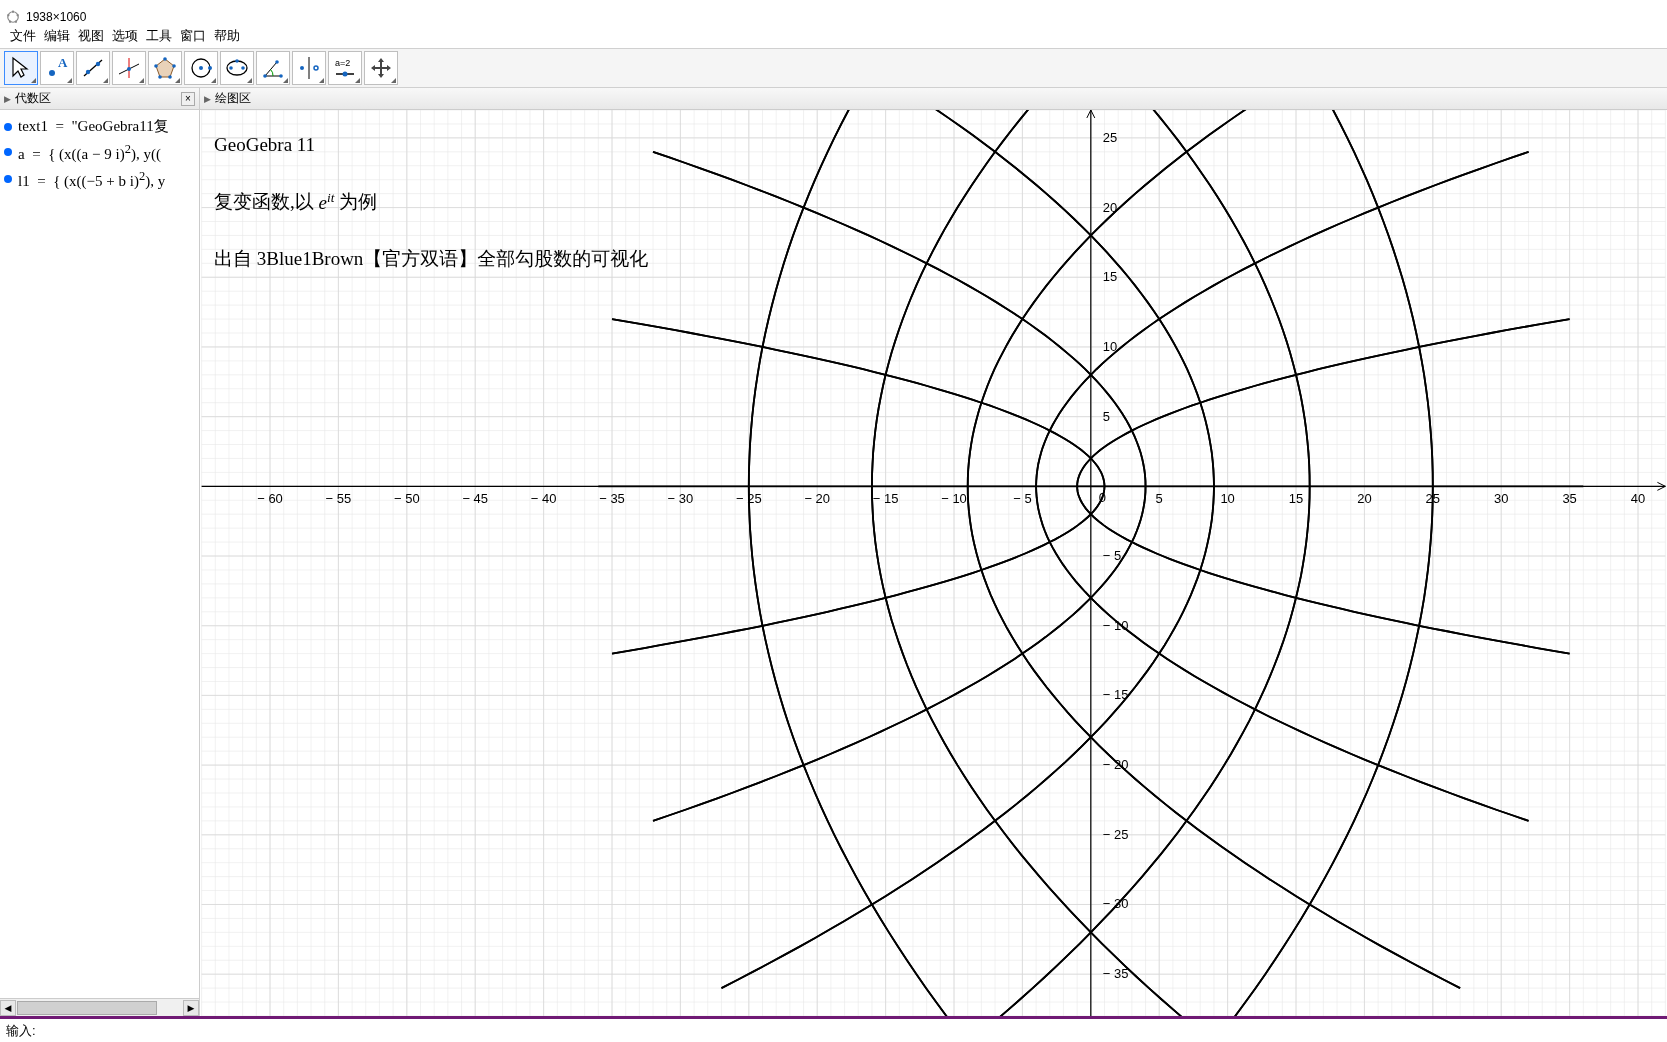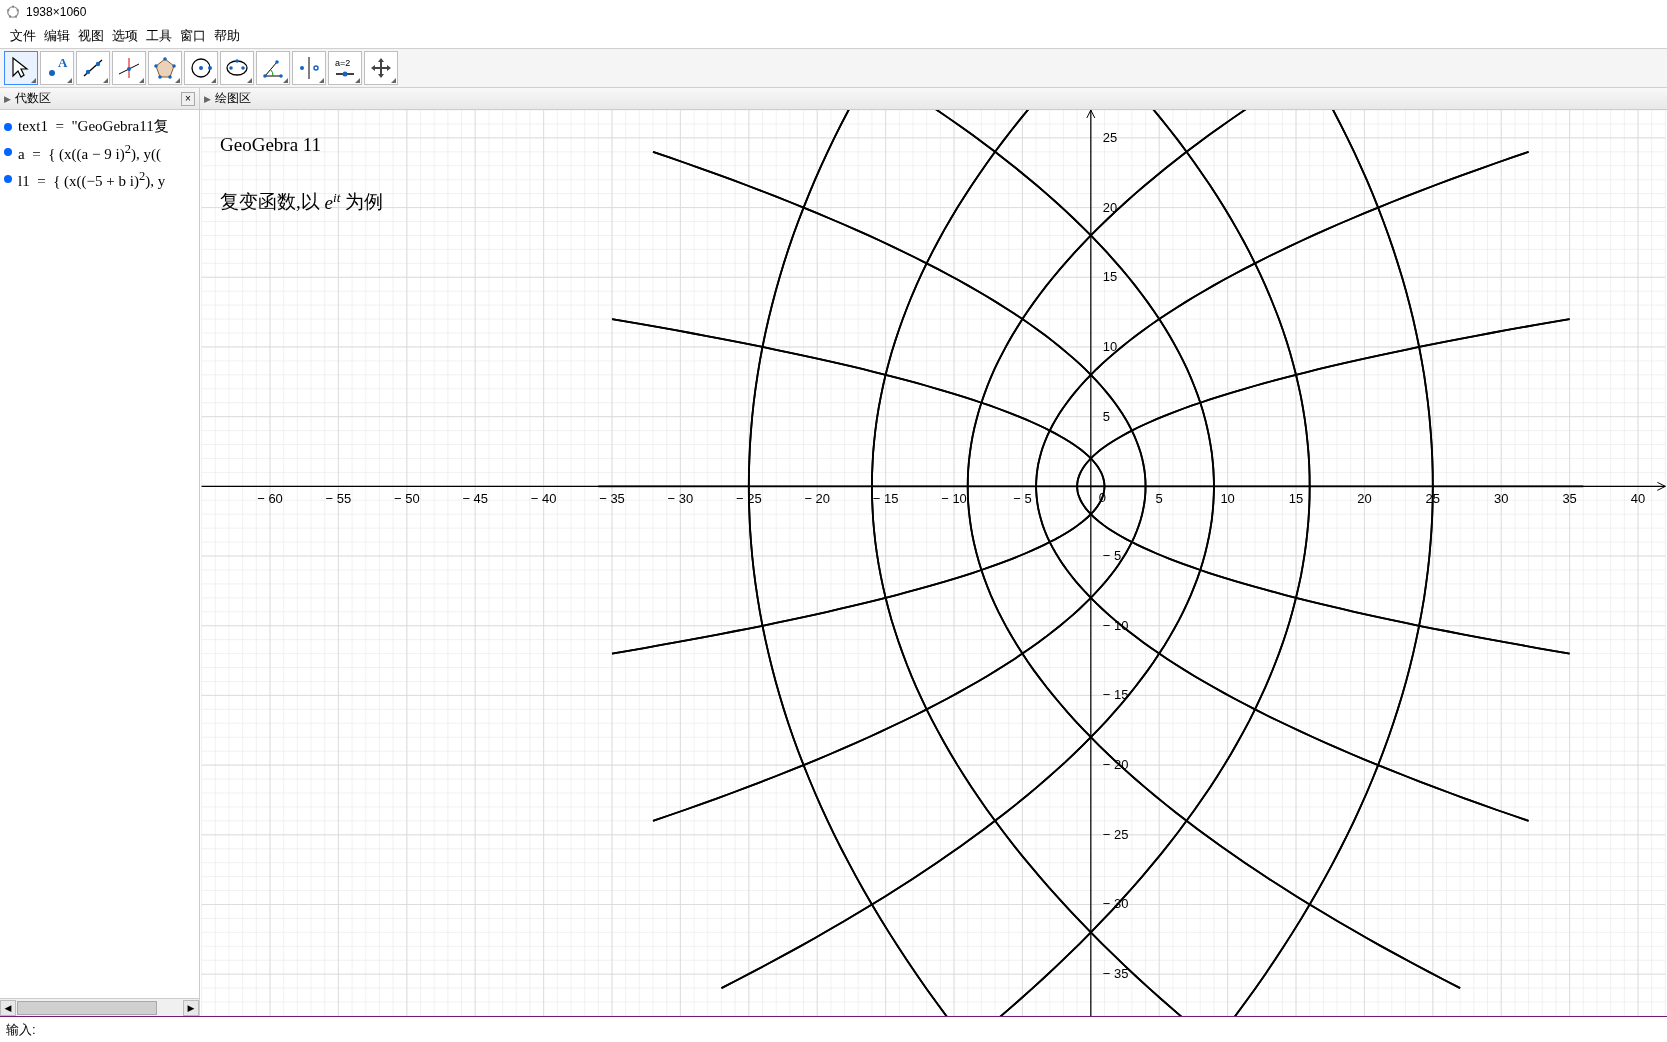--- a/index.html
+++ b/index.html
@@ -1,17 +1,17 @@
 <!DOCTYPE html>
 <html><head>
 <meta charset="utf-8">
 <style>
 * { margin:0; padding:0; box-sizing:border-box; }
 body { font-family:"Microsoft YaHei",Arial,sans-serif; font-size:13px; color:#000; background:#fff; width:1667px; height:1042px; overflow:hidden; display:flex; flex-direction:column; }
-.titlebar { height:24px; display:flex; align-items:center; padding:0 6px; gap:6px; background:#fff; }
+.titlebar { height:24px; display:flex; align-items:flex-end; padding:0 6px; gap:6px; background:#fff; }
 .titlebar .logo { width:14px; height:14px; }
 .titlebar .dim { font-size:12px; }
 .menubar { height:24px; display:flex; align-items:center; padding:0 6px; gap:0; background:#fff; }
 .menubar span { padding:0 4px; cursor:pointer; }
 .toolbar { height:40px; display:flex; align-items:center; padding:2px 4px; gap:2px; background:#f5f5f5; border-top:1px solid #d0d0d0; border-bottom:1px solid #d0d0d0; }
 .tool { width:34px; height:34px; border:1px solid #bfbfbf; background:#fff; display:flex; align-items:center; justify-content:center; position:relative; cursor:pointer; }
 .tool.sel { border:1px solid #3c8cff; background:#eaf2ff; }
 .tool svg { width:28px; height:28px; }
 .tool .tri { position:absolute; right:1px; bottom:1px; width:0; height:0; border-left:5px solid transparent; border-bottom:5px solid #666; }
 .workarea { flex:1; display:flex; min-height:0; }
@@ -24,25 +24,25 @@
 .bullet { width:8px; height:8px; border-radius:50%; background:#0066ff; margin-top:6px; flex:none; }
 .alg-text { overflow:hidden; text-overflow:clip; }
 .alg-text b { font-weight:normal; }
 .scroll-h { height:18px; background:#f0f0f0; border-top:1px solid #ccc; display:flex; align-items:center; }
 .scroll-h .arrow { width:16px; height:16px; border:1px solid #bbb; background:#e8e8e8; display:flex; align-items:center; justify-content:center; font-size:9px; }
 .scroll-h .thumb { flex:0 0 140px; height:14px; background:#d0d0d0; border:1px solid #aaa; margin:0 1px; }
 .scroll-h .track { flex:1; }
 .graphics { flex:1; display:flex; flex-direction:column; min-width:0; }
 .gfx-body { flex:1; position:relative; background:#fff; overflow:hidden; }
 .gfx-body svg { position:absolute; inset:0; width:100%; height:100%; }
-.overlay-text { position:absolute; left:14px; top:16px; font-family:"SimSun","Times New Roman",serif; font-size:19px; line-height:1.6; color:#000; background:rgba(255,255,255,0); padding:4px 6px; }
+.overlay-text { position:absolute; left:8px; top:16px; font-family:"SimSun","Times New Roman",serif; font-size:19px; line-height:1.6; color:#000; background:rgba(255,255,255,0); padding:4px 6px; }
 .overlay-text p { margin:0 0 26px 0; white-space:nowrap; }
 .overlay-text i { font-style:italic; font-family:"Times New Roman",serif; }
 .overlay-text sup { font-size:0.7em; }
-.inputbar { height:26px; border-top:1px solid #701a75; display:flex; align-items:center; padding:0 6px; background:#fff; }
+.inputbar { height:26px; border-top:3px solid #701a75; display:flex; align-items:center; padding:0 6px; background:#fff; }
 .inputbar label { font-size:13px; margin-right:4px; }
 .inputbar input { flex:1; border:none; outline:none; font-size:13px; height:20px; }
 .axis-label { font-family:Arial,sans-serif; font-size:13px; fill:#000; }
 </style>
 </head>
 <body>
 
 <div class="titlebar">
   <svg class="logo" viewBox="0 0 24 24">
       <circle cx="12" cy="12" r="9" fill="none" stroke="#888" stroke-width="2"></circle>
@@ -458,20 +458,21 @@
           <path d="M1384.7 377.2 L1368.4 377.2 L1352.4 377.2 L1336.6 377.2 L1321.1 377.2 L1305.9 377.2 L1291.0 377.2 L1276.3 377.2 L1261.9 377.2 L1247.8 377.2 L1233.9 377.2 L1220.4 377.2 L1207.1 377.2 L1194.0 377.2 L1181.3 377.2 L1168.8 377.2 L1156.6 377.2 L1144.7 377.2 L1133.0 377.2 L1121.6 377.2 L1110.5 377.2 L1099.7 377.2 L1089.1 377.2 L1078.9 377.2 L1068.9 377.2 L1059.1 377.2 L1049.7 377.2 L1040.5 377.2 L1031.6 377.2 L1022.9 377.2 L1014.6 377.2 L1006.5 377.2 L998.7 377.2 L991.1 377.2 L983.8 377.2 L976.9 377.2 L970.1 377.2 L963.7 377.2 L957.5 377.2 L951.6 377.2 L946.0 377.2 L940.7 377.2 L935.6 377.2 L930.8 377.2 L926.3 377.2 L922.0 377.2 L918.0 377.2 L914.3 377.2 L910.9 377.2 L907.8 377.2 L904.9 377.2 L902.3 377.2 L899.9 377.2 L897.9 377.2 L896.1 377.2 L894.6 377.2 L893.4 377.2 L892.4 377.2 L891.7 377.2 L891.3 377.2 L891.2 377.2 L891.3 377.2 L891.7 377.2 L892.4 377.2 L893.4 377.2 L894.6 377.2 L896.1 377.2 L897.9 377.2 L899.9 377.2 L902.3 377.2 L904.9 377.2 L907.8 377.2 L910.9 377.2 L914.3 377.2 L918.0 377.2 L922.0 377.2 L926.3 377.2 L930.8 377.2 L935.6 377.2 L940.7 377.2 L946.0 377.2 L951.6 377.2 L957.5 377.2 L963.7 377.2 L970.1 377.2 L976.9 377.2 L983.8 377.2 L991.1 377.2 L998.7 377.2 L1006.5 377.2 L1014.6 377.2 L1022.9 377.2 L1031.6 377.2 L1040.5 377.2 L1049.7 377.2 L1059.1 377.2 L1068.9 377.2 L1078.9 377.2 L1089.1 377.2 L1099.7 377.2 L1110.5 377.2 L1121.6 377.2 L1133.0 377.2 L1144.7 377.2 L1156.6 377.2 L1168.8 377.2 L1181.3 377.2 L1194.0 377.2 L1207.1 377.2 L1220.4 377.2 L1233.9 377.2 L1247.8 377.2 L1261.9 377.2 L1276.3 377.2 L1291.0 377.2 L1305.9 377.2 L1321.1 377.2 L1336.6 377.2 L1352.4 377.2 L1368.4 377.2 L1384.7 377.2 " fill="none" stroke="#000" stroke-width="1.8"></path>
           <path d="M1371.0 544.8 L1354.7 542.0 L1338.7 539.2 L1322.9 536.4 L1307.4 533.6 L1292.2 530.8 L1277.2 528.0 L1262.6 525.2 L1248.2 522.4 L1234.1 519.7 L1220.2 516.9 L1206.6 514.1 L1193.3 511.3 L1180.3 508.5 L1167.6 505.7 L1155.1 502.9 L1142.9 500.1 L1131.0 497.3 L1119.3 494.5 L1107.9 491.7 L1096.8 488.9 L1086.0 486.1 L1075.4 483.3 L1065.2 480.5 L1055.1 477.7 L1045.4 475.0 L1035.9 472.2 L1026.8 469.4 L1017.9 466.6 L1009.2 463.8 L1000.9 461.0 L992.8 458.2 L984.9 455.4 L977.4 452.6 L970.1 449.8 L963.1 447.0 L956.4 444.2 L950.0 441.4 L943.8 438.6 L937.9 435.8 L932.3 433.0 L927.0 430.3 L921.9 427.5 L917.1 424.7 L912.6 421.9 L908.3 419.1 L904.3 416.3 L900.6 413.5 L897.2 410.7 L894.0 407.9 L891.2 405.1 L888.6 402.3 L886.2 399.5 L884.2 396.7 L882.4 393.9 L880.9 391.1 L879.7 388.3 L878.7 385.6 L878.0 382.8 L877.6 380.0 L877.5 377.2 L877.6 374.4 L878.0 371.6 L878.7 368.8 L879.7 366.0 L880.9 363.2 L882.4 360.4 L884.2 357.6 L886.2 354.8 L888.6 352.0 L891.2 349.2 L894.0 346.4 L897.2 343.6 L900.6 340.8 L904.3 338.1 L908.3 335.3 L912.6 332.5 L917.1 329.7 L921.9 326.9 L927.0 324.1 L932.3 321.3 L937.9 318.5 L943.8 315.7 L950.0 312.9 L956.4 310.1 L963.1 307.3 L970.1 304.5 L977.4 301.7 L984.9 298.9 L992.8 296.1 L1000.9 293.4 L1009.2 290.6 L1017.9 287.8 L1026.8 285.0 L1035.9 282.2 L1045.4 279.4 L1055.1 276.6 L1065.2 273.8 L1075.4 271.0 L1086.0 268.2 L1096.8 265.4 L1107.9 262.6 L1119.3 259.8 L1131.0 257.0 L1142.9 254.2 L1155.1 251.4 L1167.6 248.7 L1180.3 245.9 L1193.3 243.1 L1206.6 240.3 L1220.2 237.5 L1234.1 234.7 L1248.2 231.9 L1262.6 229.1 L1277.2 226.3 L1292.2 223.5 L1307.4 220.7 L1322.9 217.9 L1338.7 215.1 L1354.7 212.3 L1371.0 209.5 " fill="none" stroke="#000" stroke-width="1.8"></path>
           <path d="M1329.9 712.4 L1313.6 706.8 L1297.5 701.3 L1281.8 695.7 L1266.3 690.1 L1251.1 684.5 L1236.1 678.9 L1221.4 673.3 L1207.1 667.7 L1192.9 662.1 L1179.1 656.6 L1165.5 651.0 L1152.2 645.4 L1139.2 639.8 L1126.4 634.2 L1114.0 628.6 L1101.8 623.0 L1089.8 617.4 L1078.2 611.9 L1066.8 606.3 L1055.7 600.7 L1044.9 595.1 L1034.3 589.5 L1024.0 583.9 L1014.0 578.3 L1004.3 572.7 L994.8 567.2 L985.6 561.6 L976.7 556.0 L968.1 550.4 L959.7 544.8 L951.6 539.2 L943.8 533.6 L936.3 528.0 L929.0 522.4 L922.0 516.9 L915.3 511.3 L908.9 505.7 L902.7 500.1 L896.8 494.5 L891.2 488.9 L885.8 483.3 L880.7 477.7 L875.9 472.2 L871.4 466.6 L867.2 461.0 L863.2 455.4 L859.5 449.8 L856.1 444.2 L852.9 438.6 L850.0 433.0 L847.4 427.5 L845.1 421.9 L843.0 416.3 L841.3 410.7 L839.8 405.1 L838.5 399.5 L837.6 393.9 L836.9 388.3 L836.5 382.8 L836.3 377.2 L836.5 371.6 L836.9 366.0 L837.6 360.4 L838.5 354.8 L839.8 349.2 L841.3 343.6 L843.0 338.1 L845.1 332.5 L847.4 326.9 L850.0 321.3 L852.9 315.7 L856.1 310.1 L859.5 304.5 L863.2 298.9 L867.2 293.4 L871.4 287.8 L875.9 282.2 L880.7 276.6 L885.8 271.0 L891.2 265.4 L896.8 259.8 L902.7 254.2 L908.9 248.7 L915.3 243.1 L922.0 237.5 L929.0 231.9 L936.3 226.3 L943.8 220.7 L951.6 215.1 L959.7 209.5 L968.1 204.0 L976.7 198.4 L985.6 192.8 L994.8 187.2 L1004.3 181.6 L1014.0 176.0 L1024.0 170.4 L1034.3 164.8 L1044.9 159.2 L1055.7 153.7 L1066.8 148.1 L1078.2 142.5 L1089.8 136.9 L1101.8 131.3 L1114.0 125.7 L1126.4 120.1 L1139.2 114.5 L1152.2 109.0 L1165.5 103.4 L1179.1 97.8 L1192.9 92.2 L1207.1 86.6 L1221.4 81.0 L1236.1 75.4 L1251.1 69.8 L1266.3 64.3 L1281.8 58.7 L1297.5 53.1 L1313.6 47.5 L1329.9 41.9 " fill="none" stroke="#000" stroke-width="1.8"></path>
           <path d="M1261.3 880.1 L1245.0 871.7 L1229.0 863.3 L1213.2 854.9 L1197.7 846.5 L1182.5 838.2 L1167.6 829.8 L1152.9 821.4 L1138.5 813.0 L1124.4 804.6 L1110.5 796.2 L1097.0 787.9 L1083.7 779.5 L1070.6 771.1 L1057.9 762.7 L1045.4 754.3 L1033.2 746.0 L1021.3 737.6 L1009.6 729.2 L998.2 720.8 L987.1 712.4 L976.3 704.0 L965.8 695.7 L955.5 687.3 L945.5 678.9 L935.7 670.5 L926.3 662.1 L917.1 653.8 L908.2 645.4 L899.5 637.0 L891.2 628.6 L883.1 620.2 L875.3 611.9 L867.7 603.5 L860.5 595.1 L853.5 586.7 L846.7 578.3 L840.3 569.9 L834.1 561.6 L828.2 553.2 L822.6 544.8 L817.3 536.4 L812.2 528.0 L807.4 519.7 L802.9 511.3 L798.6 502.9 L794.6 494.5 L790.9 486.1 L787.5 477.7 L784.4 469.4 L781.5 461.0 L778.9 452.6 L776.6 444.2 L774.5 435.8 L772.7 427.5 L771.2 419.1 L770.0 410.7 L769.0 402.3 L768.3 393.9 L767.9 385.6 L767.8 377.2 L767.9 368.8 L768.3 360.4 L769.0 352.0 L770.0 343.6 L771.2 335.3 L772.7 326.9 L774.5 318.5 L776.6 310.1 L778.9 301.7 L781.5 293.4 L784.4 285.0 L787.5 276.6 L790.9 268.2 L794.6 259.8 L798.6 251.4 L802.9 243.1 L807.4 234.7 L812.2 226.3 L817.3 217.9 L822.6 209.5 L828.2 201.2 L834.1 192.8 L840.3 184.4 L846.7 176.0 L853.5 167.6 L860.5 159.2 L867.7 150.9 L875.3 142.5 L883.1 134.1 L891.2 125.7 L899.5 117.3 L908.2 109.0 L917.1 100.6 L926.3 92.2 L935.7 83.8 L945.5 75.4 L955.5 67.1 L965.8 58.7 L976.3 50.3 L987.1 41.9 L998.2 33.5 L1009.6 25.1 L1021.3 16.8 L1033.2 8.4 L1045.4 0.0 L1057.9 -8.4 L1070.6 -16.8 L1083.7 -25.1 L1097.0 -33.5 L1110.5 -41.9 L1124.4 -50.3 L1138.5 -58.7 L1152.9 -67.1 L1167.6 -75.4 L1182.5 -83.8 L1197.7 -92.2 L1213.2 -100.6 L1229.0 -109.0 L1245.0 -117.3 L1261.3 -125.7 " fill="none" stroke="#000" stroke-width="1.8"></path>
           <path d="M1165.4 1047.7 L1149.1 1036.5 L1133.0 1025.3 L1117.3 1014.2 L1101.8 1003.0 L1086.5 991.8 L1071.6 980.6 L1056.9 969.5 L1042.5 958.3 L1028.4 947.1 L1014.6 935.9 L1001.0 924.8 L987.7 913.6 L974.7 902.4 L961.9 891.2 L949.4 880.1 L937.2 868.9 L925.3 857.7 L913.7 846.5 L902.3 835.4 L891.2 824.2 L880.3 813.0 L869.8 801.8 L859.5 790.7 L849.5 779.5 L839.8 768.3 L830.3 757.1 L821.1 746.0 L812.2 734.8 L803.6 723.6 L795.2 712.4 L787.1 701.3 L779.3 690.1 L771.8 678.9 L764.5 667.7 L757.5 656.6 L750.8 645.4 L744.3 634.2 L738.2 623.0 L732.3 611.9 L726.6 600.7 L721.3 589.5 L716.2 578.3 L711.4 567.2 L706.9 556.0 L702.7 544.8 L698.7 533.6 L695.0 522.4 L691.5 511.3 L688.4 500.1 L685.5 488.9 L682.9 477.7 L680.6 466.6 L678.5 455.4 L676.7 444.2 L675.2 433.0 L674.0 421.9 L673.0 410.7 L672.4 399.5 L671.9 388.3 L671.8 377.2 L671.9 366.0 L672.4 354.8 L673.0 343.6 L674.0 332.5 L675.2 321.3 L676.7 310.1 L678.5 298.9 L680.6 287.8 L682.9 276.6 L685.5 265.4 L688.4 254.2 L691.5 243.1 L695.0 231.9 L698.7 220.7 L702.7 209.5 L706.9 198.4 L711.4 187.2 L716.2 176.0 L721.3 164.8 L726.6 153.7 L732.3 142.5 L738.2 131.3 L744.3 120.1 L750.8 109.0 L757.5 97.8 L764.5 86.6 L771.8 75.4 L779.3 64.3 L787.1 53.1 L795.2 41.9 L803.6 30.7 L812.2 19.6 L821.1 8.4 L830.3 -2.8 L839.8 -14.0 L849.5 -25.1 L859.5 -36.3 L869.8 -47.5 L880.3 -58.7 L891.2 -69.8 L902.3 -81.0 L913.7 -92.2 L925.3 -103.4 L937.2 -114.5 L949.4 -125.7 L961.9 -136.9 L974.7 -148.1 L987.7 -159.2 L1001.0 -170.4 L1014.6 -181.6 L1028.4 -192.8 L1042.5 -204.0 L1056.9 -215.1 L1071.6 -226.3 L1086.5 -237.5 L1101.8 -248.7 L1117.3 -259.8 L1133.0 -271.0 L1149.1 -282.2 L1165.4 -293.4 " fill="none" stroke="#000" stroke-width="1.8"></path>
           <path d="M1042.0 1215.3 L1025.7 1201.4 L1009.6 1187.4 L993.9 1173.4 L978.4 1159.4 L963.1 1145.5 L948.2 1131.5 L933.5 1117.5 L919.1 1103.6 L905.0 1089.6 L891.2 1075.6 L877.6 1061.7 L864.3 1047.7 L851.3 1033.7 L838.5 1019.8 L826.0 1005.8 L813.8 991.8 L801.9 977.8 L790.3 963.9 L778.9 949.9 L767.8 935.9 L756.9 922.0 L746.4 908.0 L736.1 894.0 L726.1 880.1 L716.4 866.1 L706.9 852.1 L697.7 838.2 L688.8 824.2 L680.2 810.2 L671.8 796.2 L663.7 782.3 L655.9 768.3 L648.4 754.3 L641.1 740.4 L634.1 726.4 L627.4 712.4 L620.9 698.5 L614.8 684.5 L608.9 670.5 L603.3 656.6 L597.9 642.6 L592.8 628.6 L588.0 614.6 L583.5 600.7 L579.3 586.7 L575.3 572.7 L571.6 558.8 L568.2 544.8 L565.0 530.8 L562.1 516.9 L559.5 502.9 L557.2 488.9 L555.1 475.0 L553.3 461.0 L551.8 447.0 L550.6 433.0 L549.6 419.1 L549.0 405.1 L548.5 391.1 L548.4 377.2 L548.5 363.2 L549.0 349.2 L549.6 335.3 L550.6 321.3 L551.8 307.3 L553.3 293.4 L555.1 279.4 L557.2 265.4 L559.5 251.4 L562.1 237.5 L565.0 223.5 L568.2 209.5 L571.6 195.6 L575.3 181.6 L579.3 167.6 L583.5 153.7 L588.0 139.7 L592.8 125.7 L597.9 111.8 L603.3 97.8 L608.9 83.8 L614.8 69.8 L620.9 55.9 L627.4 41.9 L634.1 27.9 L641.1 14.0 L648.4 0.0 L655.9 -14.0 L663.7 -27.9 L671.8 -41.9 L680.2 -55.9 L688.8 -69.8 L697.7 -83.8 L706.9 -97.8 L716.4 -111.8 L726.1 -125.7 L736.1 -139.7 L746.4 -153.7 L756.9 -167.6 L767.8 -181.6 L778.9 -195.6 L790.3 -209.5 L801.9 -223.5 L813.8 -237.5 L826.0 -251.4 L838.5 -265.4 L851.3 -279.4 L864.3 -293.4 L877.6 -307.3 L891.2 -321.3 L905.0 -335.3 L919.1 -349.2 L933.5 -363.2 L948.2 -377.2 L963.1 -391.1 L978.4 -405.1 L993.9 -419.1 L1009.6 -433.0 L1025.7 -447.0 L1042.0 -461.0 " fill="none" stroke="#000" stroke-width="1.8"></path>
         </svg>
       <div class="overlay-text">
         <p>GeoGebra 11</p>
         <p><span>复变函数,以 </span><i>e<sup>it</sup></i><span> 为例</span></p>
+        <p>出自 3Blue1Brown【官方双语】全部勾股数的可视化</p>
       </div>
     </div>
   </div>
 
 </div>
 
 <div class="inputbar">
   <label>输入:</label>
   <input type="text" style="">
 </div>

